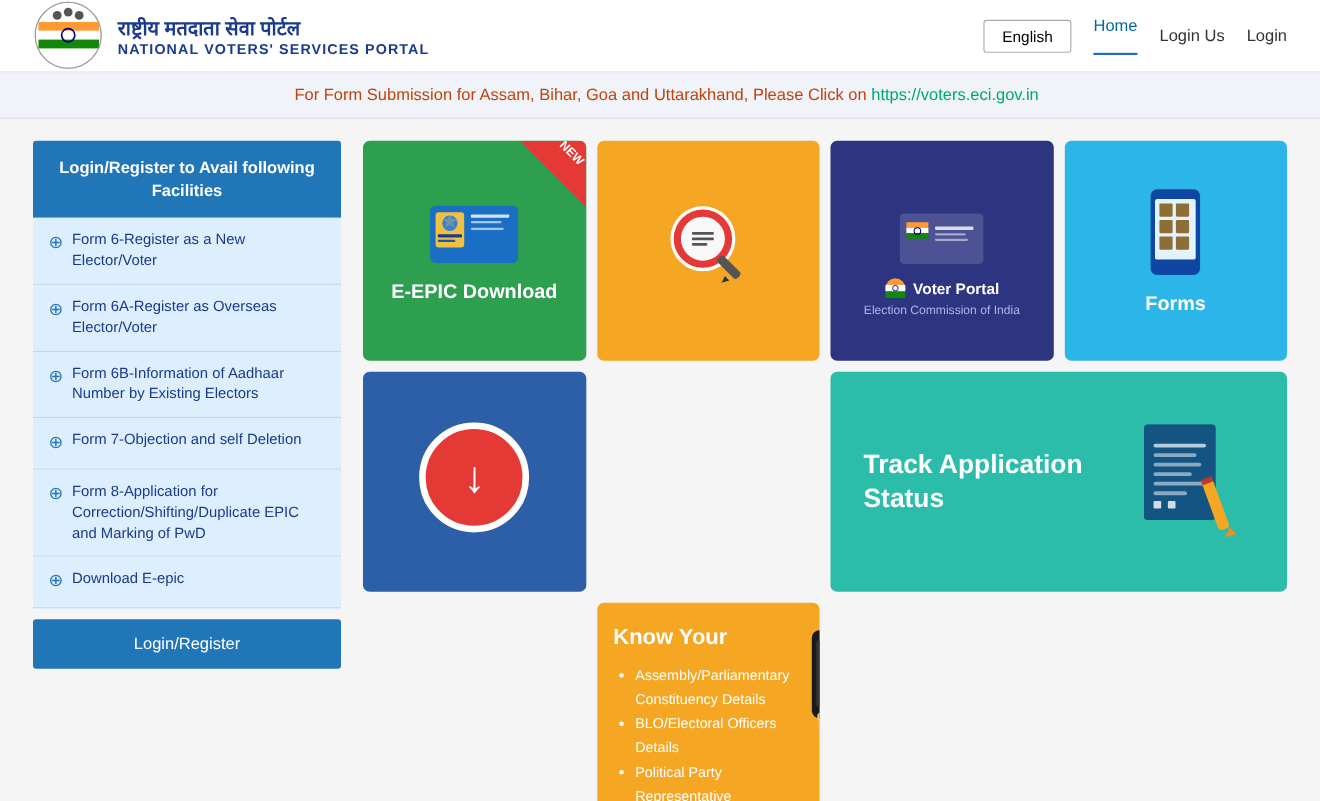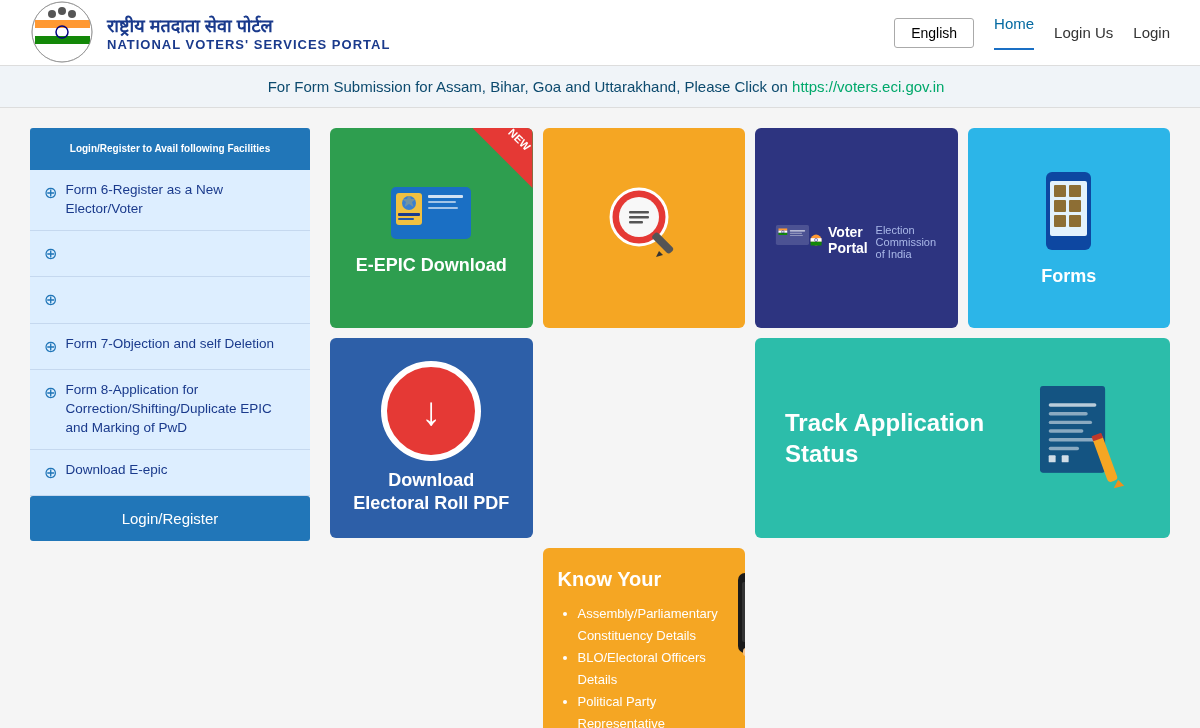--- a/index.html
+++ b/index.html
@@ -62,41 +62,41 @@
     }
 
     
     .announcement {
       background: #f0f4f8;
       text-align: center;
       padding: 12px;
       font-size: 15px;
       border-bottom: 1px solid #ddd;
     }
-    .announcement .red-text { color: #0c4a6e; font-weight: normal; margin-left: 12px; }
+    .announcement .red-text { color: #c2410c; font-weight: normal; margin-left: 12px; }
     .announcement .link-text { color: #00a86b; text-decoration: none; }
 
     
     .main-content {
       display: flex;
       padding: 20px 30px;
       gap: 20px;
     }
 
     
     .sidebar {
       width: 280px;
       flex-shrink: 0;
     }
     .sidebar-header {
       background: #2176b8;
       color: #fff;
       text-align: center;
       padding: 14px 12px;
-      font-size: 10px;
+      font-size: 15px;
       font-weight: bold;
       line-height: 1.4;
       border-radius: 3px 3px 0 0;
     }
     .sidebar-item {
       background: #ddeeff;
       padding: 11px 14px;
       font-size: 13.5px;
       color: #1a3a8c;
       border-bottom: 1px solid #c5d8ef;
@@ -113,20 +113,21 @@
       flex-shrink: 0;
     }
     .login-btn {
       background: #2176b8;
       color: #fff;
       border: none;
       width: 100%;
       padding: 14px;
       font-size: 15px;
       cursor: pointer;
+      margin-top: 10px;
       border-radius: 3px;
     }
 
     
     .cards-grid {
       flex: 1;
       display: grid;
       grid-template-columns: repeat(4, 1fr);
       grid-template-rows: auto auto;
       gap: 10px;
@@ -260,21 +261,21 @@
     .track-label {
       color: #fff;
       font-size: 24px;
       font-weight: bold;
       line-height: 1.3;
     }
 
     
     .voter-portal-content {
       display: flex;
-      flex-direction: row;
+      flex-direction: column;
       align-items: center;
       justify-content: center;
       padding: 20px;
       width: 100%;
       height: 100%;
       margin-top: 24px;
     }
   </style>
 </head>
 <body>
@@ -322,23 +323,25 @@
 
   <aside class="sidebar">
     <div class="sidebar-header">Login/Register to Avail following Facilities</div>
 
     <div class="sidebar-item">
       <span class="circle-icon">⊕</span>
       <span>Form 6-Register as a New Elector/Voter</span>
     </div>
     <div class="sidebar-item">
       <span class="circle-icon">⊕</span>
+      <span>Form 6A-Register as Overseas Elector/Voter</span>
     </div>
     <div class="sidebar-item">
       <span class="circle-icon">⊕</span>
+      <span>Form 6B-Information of Aadhaar Number by Existing Electors</span>
     </div>
     <div class="sidebar-item">
       <span class="circle-icon">⊕</span>
       <span>Form 7-Objection and self Deletion</span>
     </div>
     <div class="sidebar-item">
       <span class="circle-icon">⊕</span>
       <span>Form 8-Application for Correction/Shifting/Duplicate EPIC and Marking of PwD</span>
     </div>
     <div class="sidebar-item">
@@ -437,21 +440,20 @@
         </svg>
         <div class="card-label">Forms</div>
       </div>
     </div>
 
     <div class="card card-download">
       <div class="card-content">
         <div class="download-circle">
           <span class="download-arrow">↓</span>
         </div>
-        <div class="card-label">Download Electoral Roll PDF</div>
       </div>
     </div>
 
     <div class="card card-track">
       <div class="track-content">
         <div class="track-label">Track Application Status</div>
 
         <svg width="130" height="140" viewBox="0 0 130 140">
 
           <rect x="15" y="10" width="75" height="100" rx="4" fill="#1a5f8a"></rect>

